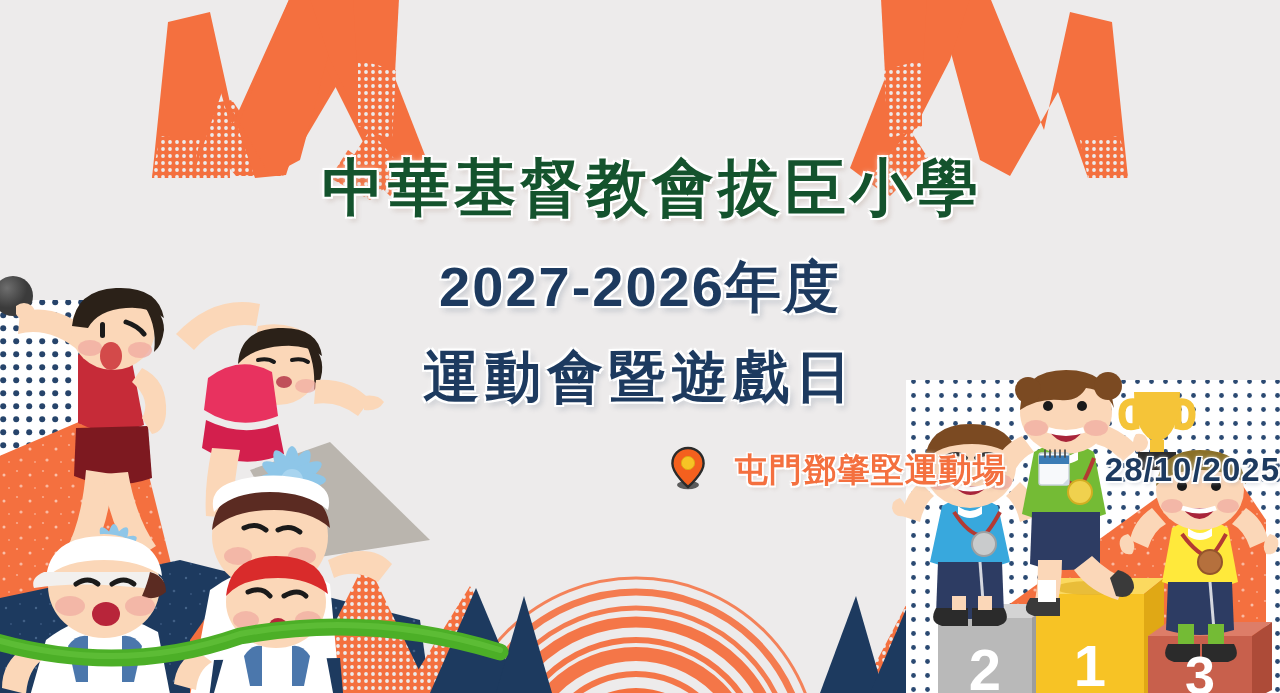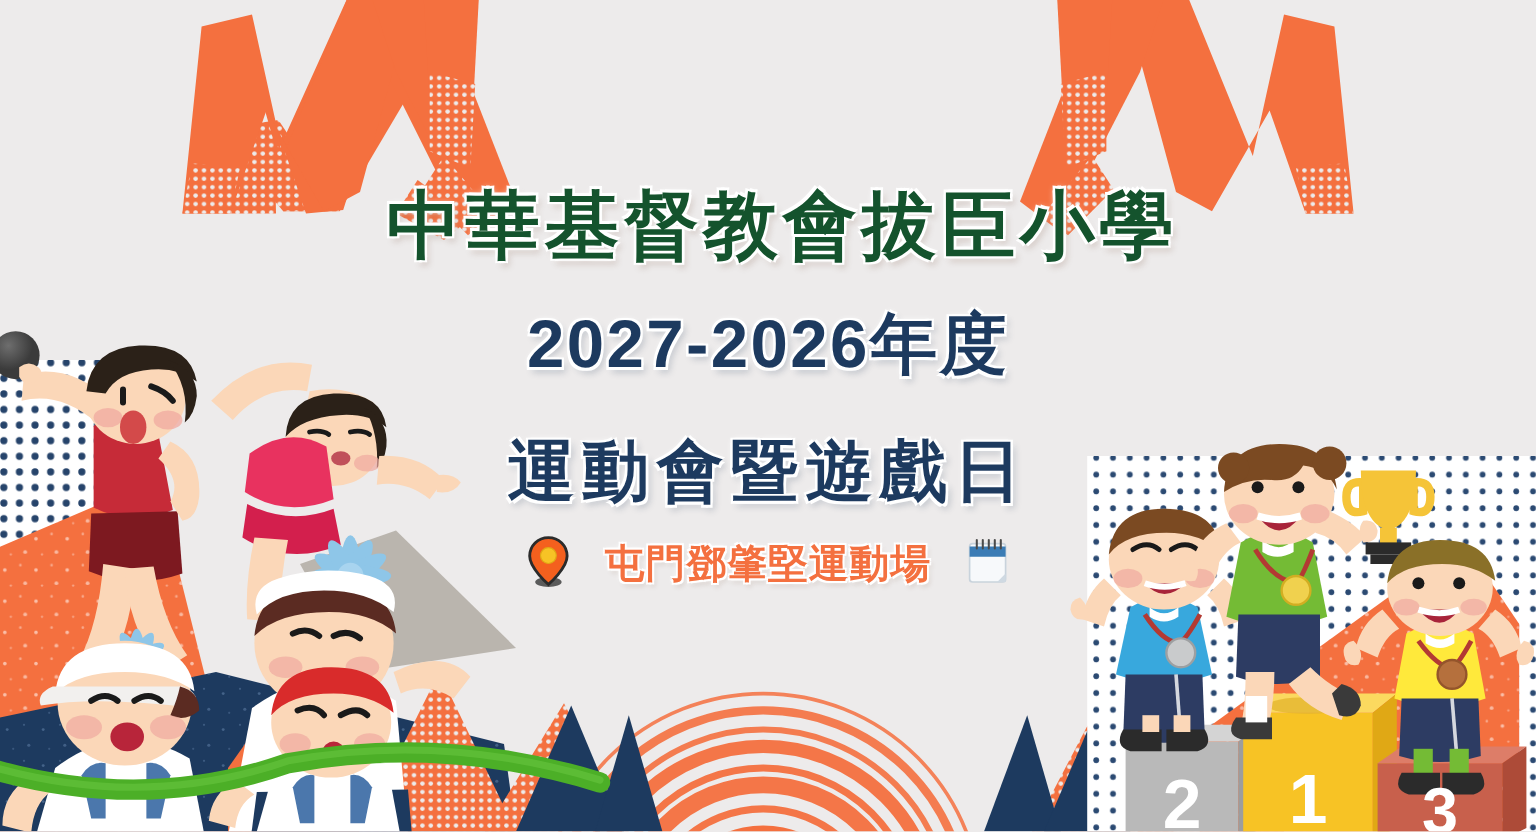--- a/index.html
+++ b/index.html
@@ -45,25 +45,24 @@
        3px 4px 6px rgba(40,60,90,.28);
   }
   #event-line{
     top:340px;
     font-size:56px;font-weight:700;letter-spacing:6px;
     color:#1d3a5f;
     text-shadow:
        0 0 3px #fff, 0 0 6px #fff,
        2px 2px 0 #fff, -2px 2px 0 #fff, 2px -2px 0 #fff, -2px -2px 0 #fff,
        3px 4px 6px rgba(40,60,90,.28);
-    margin-top: 16px;
   }
   #meta-line{
     top:446px;
-    display:flex;align-items:center;justify-content:center;gap:28px;
+    display:flex;align-items:center;justify-content:flex-end;gap:28px;
     pointer-events:auto;
   }
   #venue-text{
     font-size:33px;font-weight:700;letter-spacing:1px;color:#f4703f;
     text-shadow:0 0 3px #fff,0 0 5px #fff,1.5px 1.5px 0 #fff,-1.5px 1.5px 0 #fff,
                 1.5px -1.5px 0 #fff,-1.5px -1.5px 0 #fff,2px 3px 4px rgba(120,80,60,.22);
   }
   #date-text{
     font-size:33px;font-weight:700;letter-spacing:1px;color:#1d3a5f;
     text-shadow:0 0 3px #fff,0 0 5px #fff,1.5px 1.5px 0 #fff,-1.5px 1.5px 0 #fff,
@@ -497,17 +496,18 @@
             <line x1="10" y1="3" x2="10" y2="10"></line>
             <line x1="15" y1="3" x2="15" y2="10"></line>
             <line x1="20" y1="3" x2="20" y2="10"></line>
             <line x1="25" y1="3" x2="25" y2="10"></line>
             <line x1="30" y1="3" x2="30" y2="10"></line>
           </g>
           <path d="M27 38 L34 31 L34 38 Z" fill="#cfd9e2"></path>
         </svg>
       </span>
 
+      <span id="date-text">28/10/2025</span>
     </div>
 
   </div>
 
 </div>
 
 </body></html>

